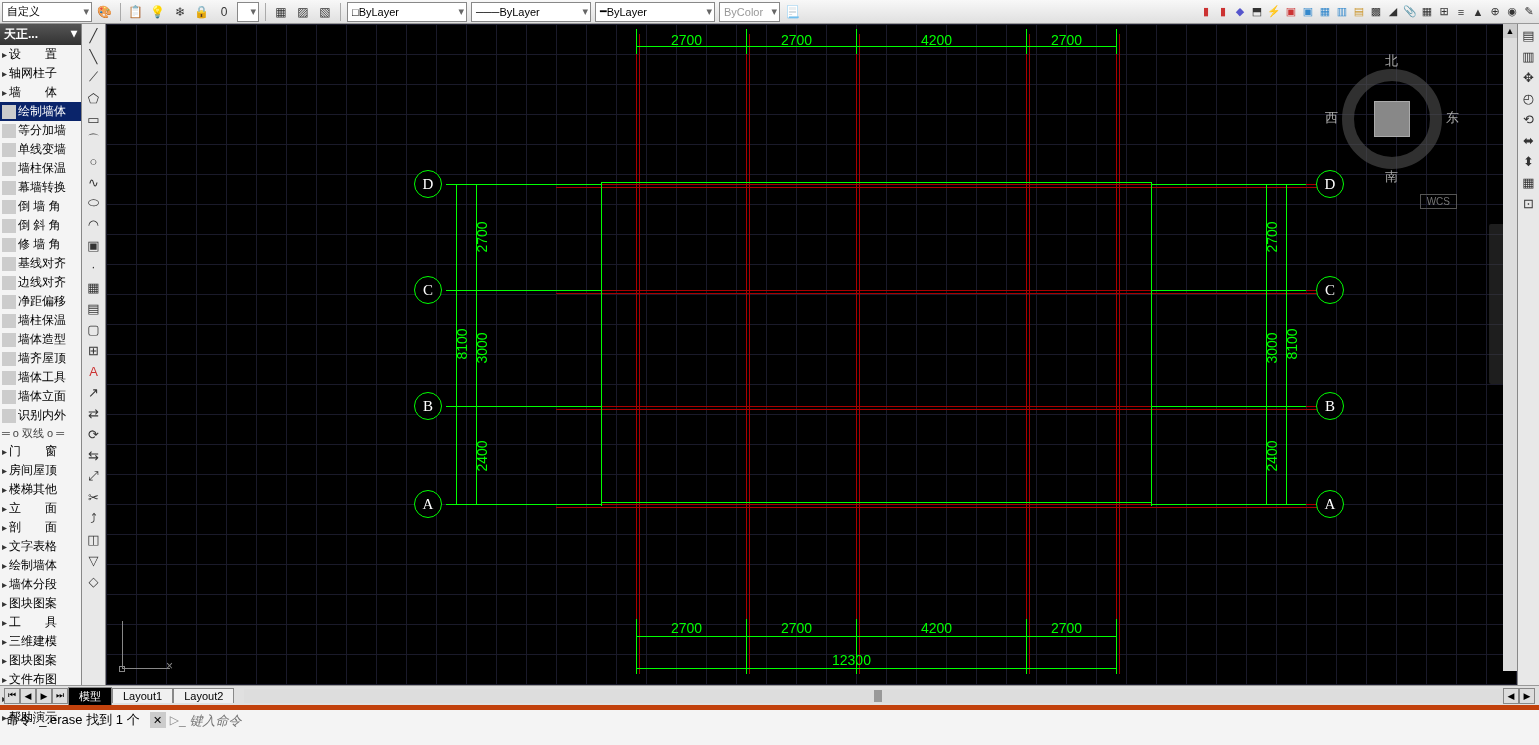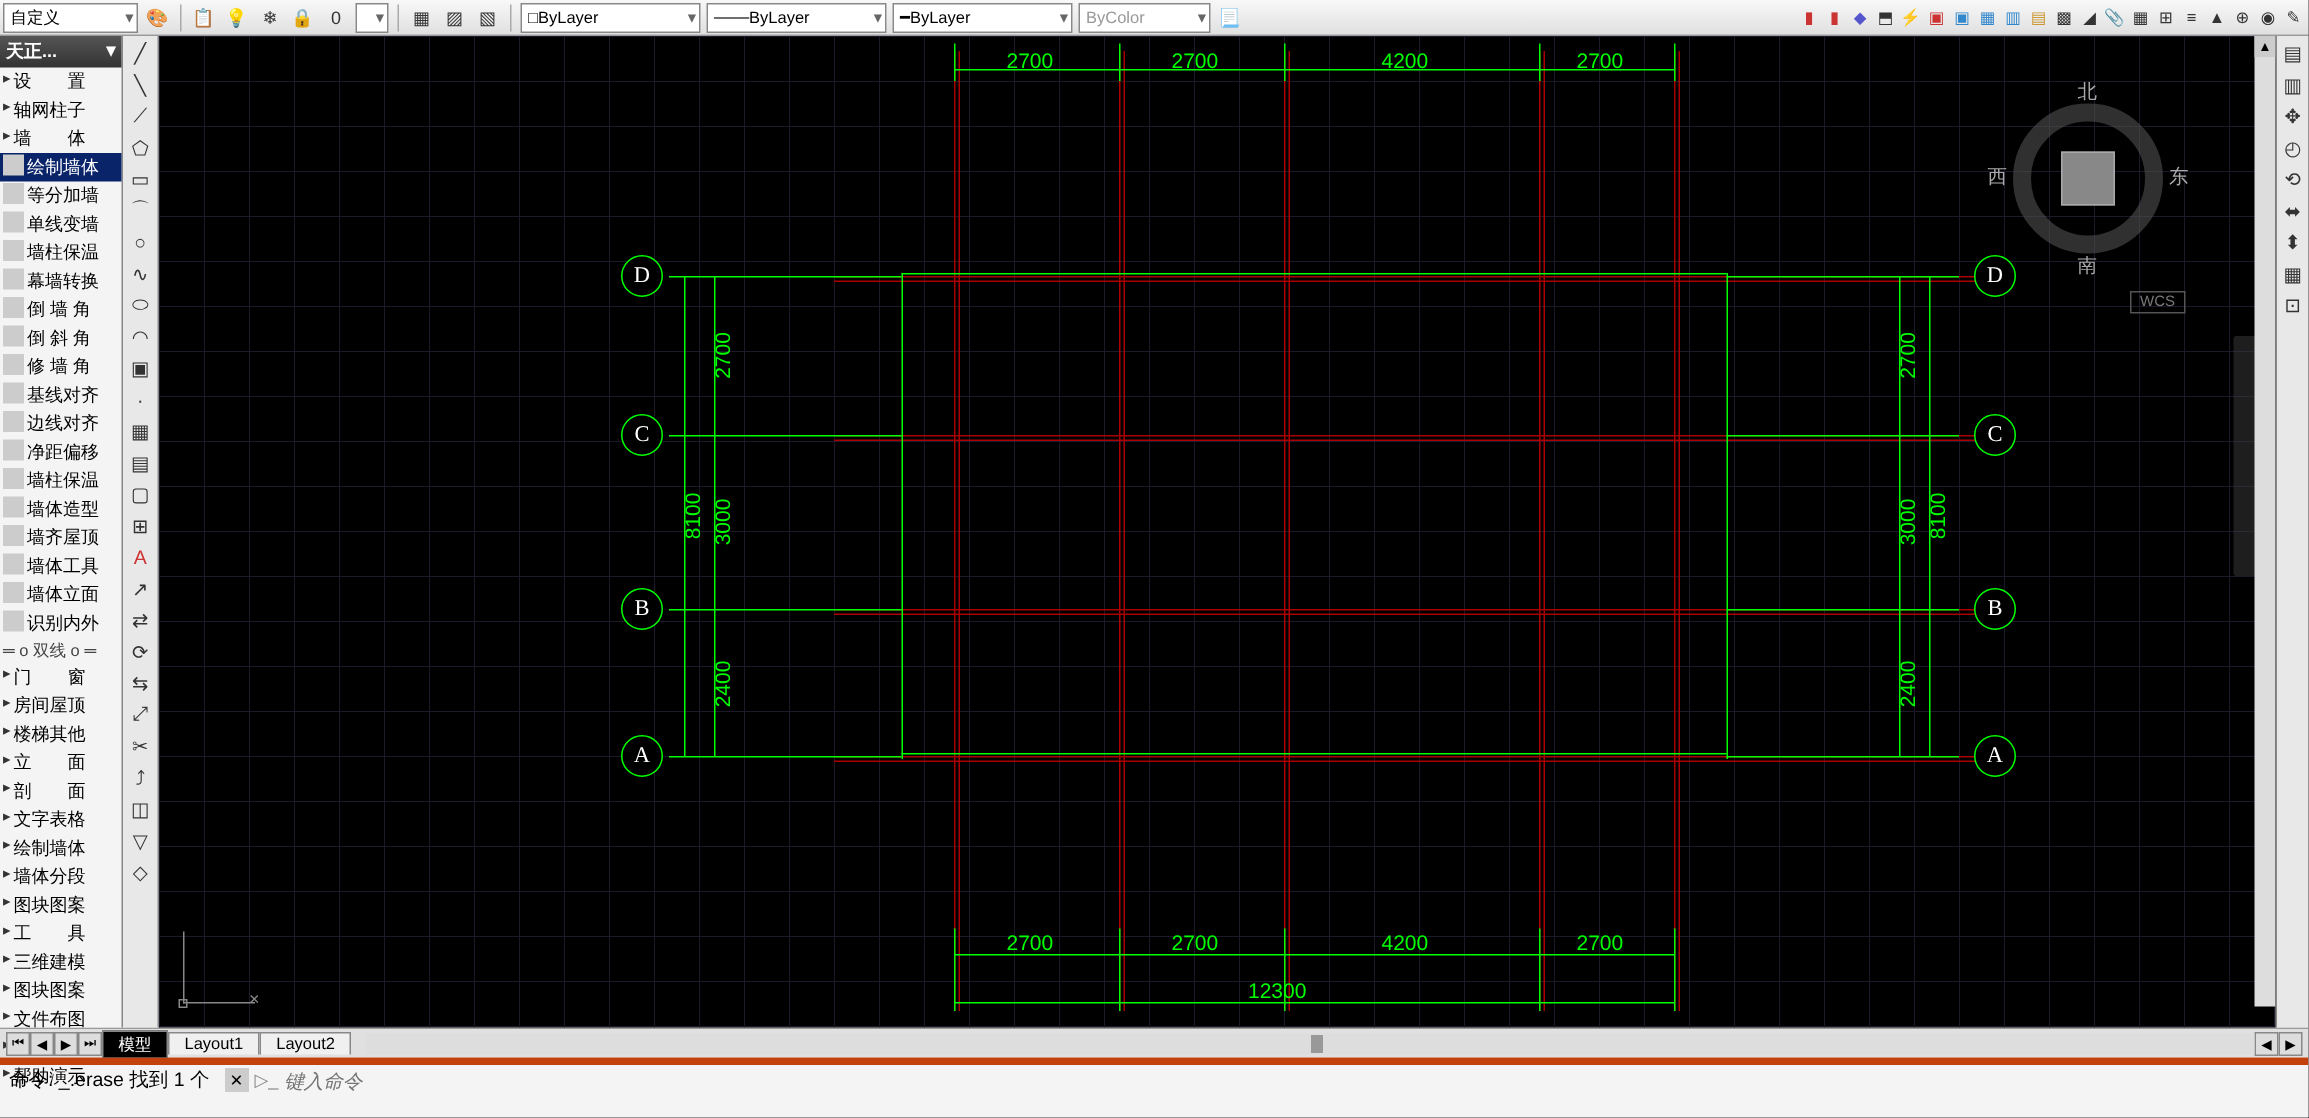--- a/index.html
+++ b/index.html
@@ -71,20 +71,21 @@
   color: #fff;
   padding: 2px 4px;
   font-size: 12px;
   font-weight: bold;
   display: flex;
   justify-content: space-between;
 }
 .menu-list { list-style: none; }
 .menu-item {
   display: flex;
+  align-items: center;
   padding: 1px 2px;
   font-size: 12px;
   cursor: pointer;
   color: #000;
   letter-spacing: 0;
 }
 .menu-item .mi-icon {
   width: 14px; height: 14px;
   margin-right: 2px;
   display: inline-block;
@@ -370,21 +371,21 @@
   <span class="tb-icon">0</span>
   <div class="dropdown" style="width:20px"></div>
   <span class="tb-sep"></span>
   <span class="tb-icon">▦</span>
   <span class="tb-icon">▨</span>
   <span class="tb-icon">▧</span>
   <span class="tb-sep"></span>
   <div class="dropdown layer-select">□ <span>ByLayer</span></div>
   <div class="dropdown layer-select">─── <span>ByLayer</span></div>
   <div class="dropdown layer-select">━ <span>ByLayer</span></div>
-  <div class="dropdown" style="width:88px;color:#999">ByColor</div>
+  <div class="dropdown" style="width:61px;color:#999">ByColor</div>
   <span class="tb-icon">📃</span>
   <div class="right-icons">
     <span class="tb-icon" style="color:#c33">▮</span>
     <span class="tb-icon" style="color:#c33">▮</span>
     <span class="tb-icon" style="color:#55c">◆</span>
     <span class="tb-icon">⬒</span>
     <span class="tb-icon">⚡</span>
     <span class="tb-icon" style="color:#c33">▣</span>
     <span class="tb-icon" style="color:#38c">▣</span>
     <span class="tb-icon" style="color:#38c">▦</span>

